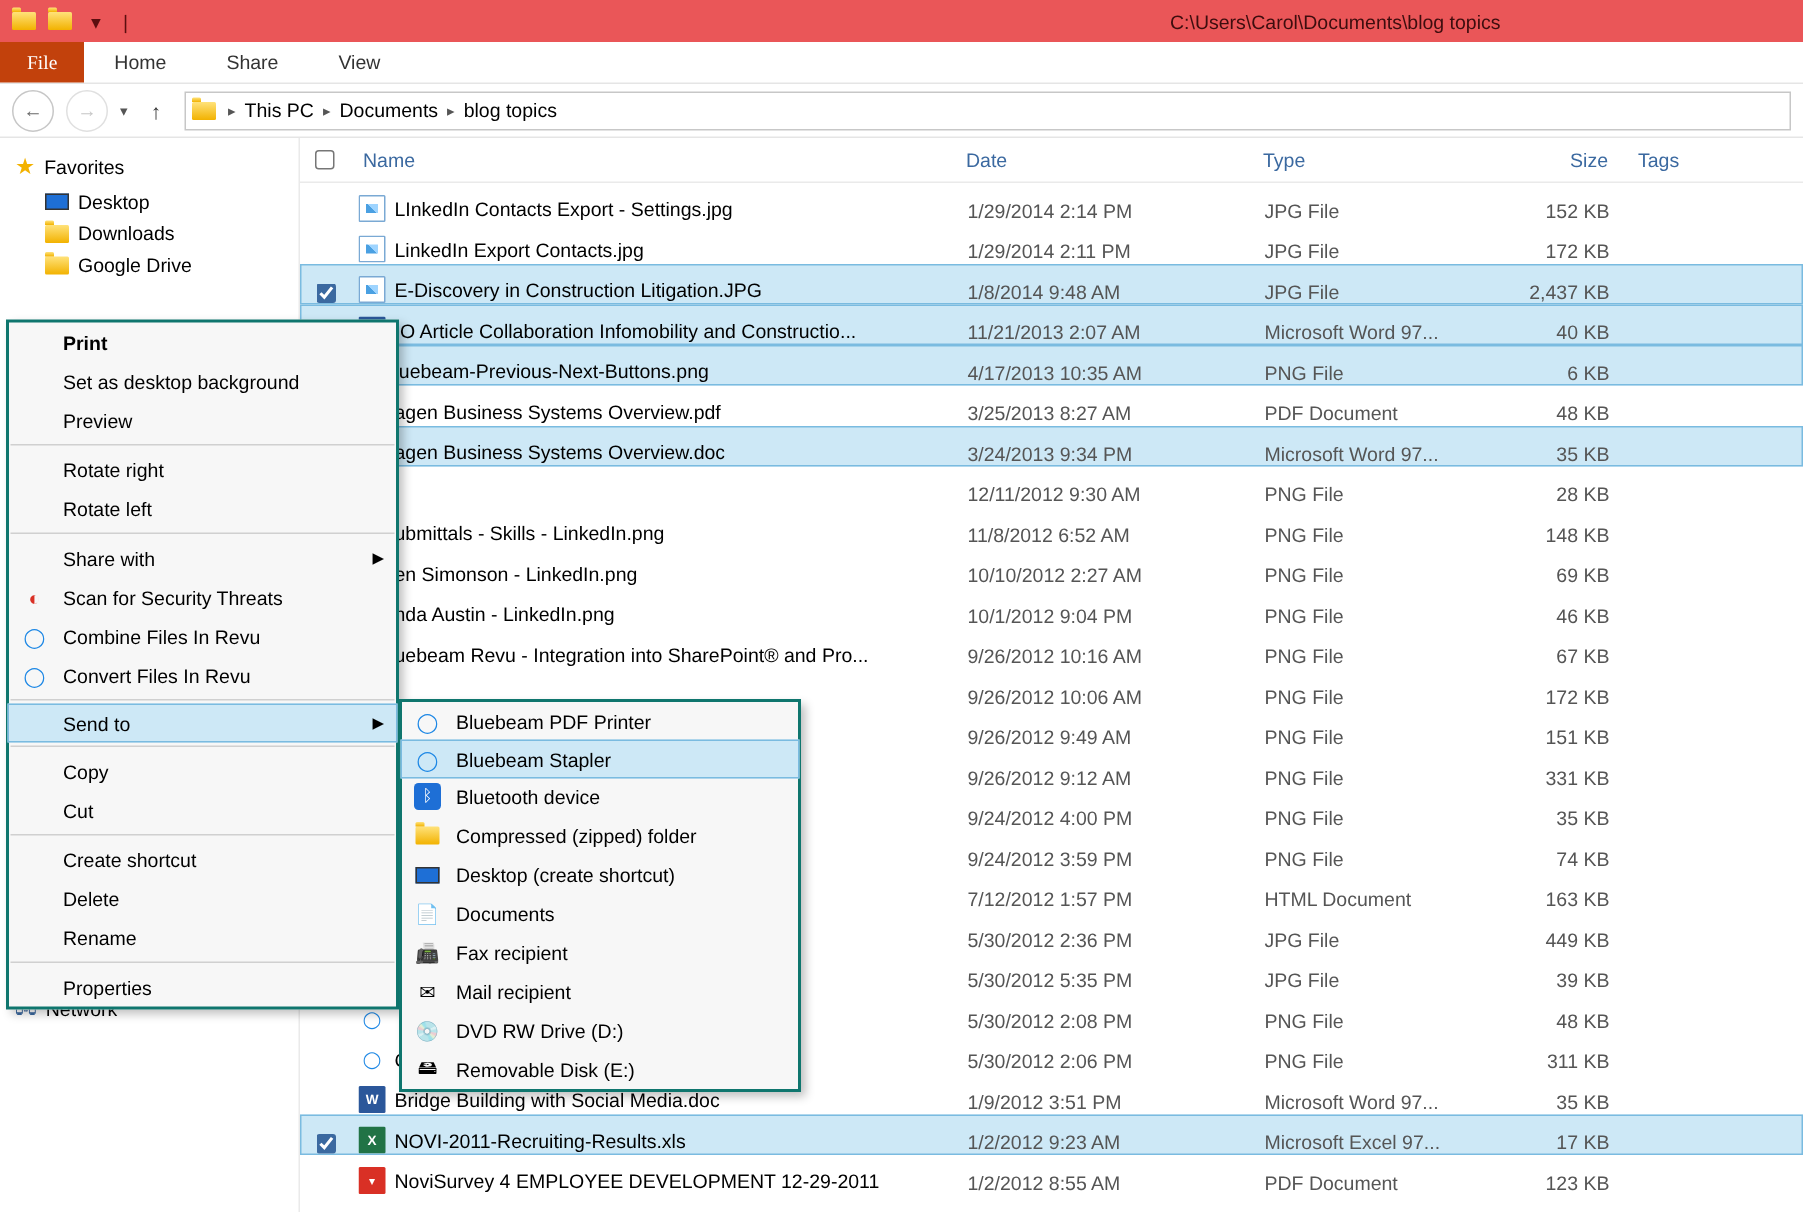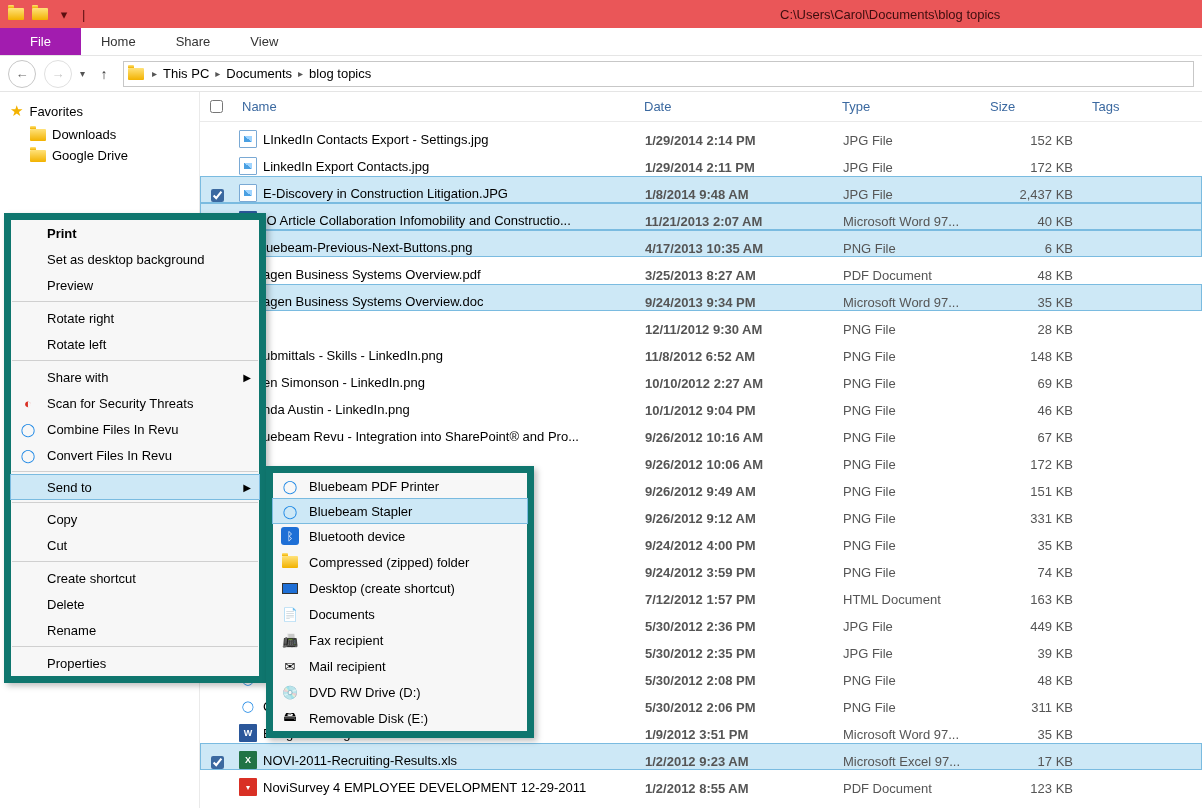--- a/index.html
+++ b/index.html
@@ -10,21 +10,21 @@
 .titlebar .qat { display:flex; align-items:center; gap:4px; padding-left:6px; }
 .titlebar .qat .ico { width:20px; height:20px; display:flex; align-items:center; justify-content:center; }
 .titlebar .title-text { position:absolute; left:50%; transform:translateX(-50%); left:780px; transform:none; color:#3b0c0d; }
 .titlebar .title-text { position:absolute; right:80px; color:#3d0d0e; }
 
 .folder-glyph { display:inline-block; width:16px; height:12px; background:linear-gradient(#ffe27a,#f2b200); border-radius:1px; position:relative; }
 .folder-glyph::before { content:""; position:absolute; top:-3px; left:0; width:6px; height:3px; background:linear-gradient(#ffe27a,#f2b200); border-radius:1px 1px 0 0; }
 
 
 .ribbon { height:28px; background:#fff; border-bottom:1px solid #e5e5e5; display:flex; align-items:stretch; }
-.ribbon .file-tab { background:#a21caf; color:#fff; padding:0 30px; display:flex; align-items:center; }
+.ribbon .file-tab { background:#c2410c; color:#fff; padding:0 18px; display:flex; align-items:center;font-family:Liberation Serif, serif; }
 .ribbon .tab { padding:0 20px; display:flex; align-items:center; color:#333; }
 
 
 .navbar { height:36px; background:#fff; border-bottom:1px solid #e5e5e5; display:flex; align-items:center; padding:0 8px; gap:8px; }
 .nav-btn { width:28px; height:28px; border:1px solid #c7c7c7; border-radius:50%; display:flex; align-items:center; justify-content:center; color:#6a6a6a; }
 .nav-btn.disabled { color:#c7c7c7; border-color:#e0e0e0; }
 .nav-up { width:22px; height:22px; display:flex; align-items:center; justify-content:center; color:#333; font-size:14px; }
 .addr { flex:1; height:26px; border:1px solid #c7c7c7; display:flex; align-items:center; padding:0 4px; font-size:13px; gap:2px; }
 .addr .crumb { padding:0 4px; display:flex; align-items:center; gap:4px; }
 
@@ -35,30 +35,30 @@
 .sidebar .grp .hdr { padding:4px 10px; display:flex; align-items:center; gap:6px; font-weight:400; }
 .sidebar .item { padding:3px 10px 3px 30px; display:flex; align-items:center; gap:6px; }
 .sidebar .star { color:#f3b200; font-size:15px; }
 
 .content { flex:1; overflow:hidden; }
 .columns { display:flex; height:30px; border-bottom:1px solid #eaeaea; color:#3b69a0; font-size:13px; align-items:center; padding-left:10px; }
 .col-check { width:28px; display:flex; align-items:center; }
 .col-name  { width:406px; padding-left:4px; }
 .col-date  { width:198px; }
 .col-type  { width:148px; }
-.col-size  { width:92px; padding-right:10px; }
+.col-size  { width:92px; text-align:right; padding-right:10px; }
 .col-tags  { flex:1; padding-left:10px; }
 
 .rows { }
 .row { display:flex; height:27px; align-items:flex-end; padding-left:10px; font-size:13px; border:1px solid transparent; }
 .row.selected { background:#cde8f6; border:1px solid #7abbe0; }
 .row .cell-check { width:28px; display:flex; align-items:center; }
 .row .cell-name  { width:406px; display:flex; align-items:center; gap:6px; overflow:hidden; white-space:nowrap; text-overflow:ellipsis; }
 .row .cell-name span.lbl { overflow:hidden; text-overflow:ellipsis; white-space:nowrap; }
-.row .cell-date  { width:198px; color:#555;font-weight:bold; }
+.row .cell-date  { width:198px; color:#555; }
 .row .cell-type  { width:148px; color:#555; overflow:hidden; text-overflow:ellipsis; white-space:nowrap; }
 .row .cell-size  { width:92px; text-align:right; padding-right:10px; color:#555;margin-top:39px; }
 .row .cell-tags  { flex:1; }
 
 .file-ico { width:18px; height:18px; display:flex; align-items:center; justify-content:center; font-size:12px; }
 .jpg-ico, .png-ico { background:#fff; border:1px solid #7aa9d4; border-radius:1px; }
 .jpg-ico::after, .png-ico::after { content:""; display:block; width:8px; height:6px; background:linear-gradient(45deg,#4aa0e2 50%, #9ed4ff 50%); }
 .doc-ico { background:#2b579a; color:#fff; border-radius:1px; }
 .doc-ico::after { content:"W"; font-size:9px; font-weight:bold; }
 .pdf-ico { background:#d93025; color:#fff; border-radius:1px; }
@@ -66,21 +66,21 @@
 .html-ico { background:#fff; border:1px solid #c0c0c0; }
 .html-ico::after { content:"e"; color:#1e88e5; font-weight:bold; font-size:10px; }
 .xls-ico { background:#217346; color:#fff; border-radius:1px; }
 .xls-ico::after { content:"X"; font-size:9px; font-weight:bold; }
 .revu-ico { background:#fff; }
 .revu-ico::after { content:"◯"; color:#1e88e5; font-size:11px; }
 
 input[type=checkbox] { width:13px; height:13px; accent-color:#3b69a0; }
 
 
-.ctx { position:absolute; background:#f7f7f7; border:7px solid #0f766e; box-shadow:3px 3px 6px rgba(0,0,0,.25); font-size:13px; z-index:50; }
+.ctx { position:absolute; background:#f7f7f7; border:2px solid #0f766e; box-shadow:3px 3px 6px rgba(0,0,0,.25); font-size:13px; z-index:50; }
 .ctx .mi { height:26px; display:flex; align-items:center; padding:0 24px 0 36px; position:relative; }
 .ctx .mi.bold { font-weight:600; }
 .ctx .mi .mico { position:absolute; left:8px; width:18px; height:18px; display:flex; align-items:center; justify-content:center; }
 .ctx .mi .arrow { position:absolute; right:8px; font-size:10px; }
 .ctx .sep { height:1px; background:#d0d0d0; margin:3px 1px; }
 .ctx1 { left:4px; top:213px; width:262px; }
 .ctx .mi.submenu-open { background:#cde8f6; border:1px solid #7abbe0; margin:-1px; }
 .ctx2 { left:266px; top:466px; width:268px; }
 .ctx .mi.hover { background:#cde8f6; border:1px solid #7abbe0; margin:-1px; }
 
@@ -128,20 +128,24 @@
 </div>
 
 <div class="main">
   <div class="sidebar">
     <div class="grp">
       <div class="hdr">
           <span class="star">★</span>
           <span>Favorites</span>
         </div>
       <div class="item">
+          <span class="desk-ico"></span>
+          <span>Desktop</span>
+        </div>
+      <div class="item">
           <span class="folder-glyph"></span>
           <span>Downloads</span>
         </div>
       <div class="item">
           <span class="folder-glyph"></span>
           <span>Google Drive</span>
         </div>
     </div>
     <div style="height:470px;"></div>
     <div class="grp">
@@ -237,21 +241,21 @@
           <div class="cell-tags"></div>
         </div>
         <div class="row selected">
           <div class="cell-check">
             <input type="checkbox" style="">
           </div>
           <div class="cell-name">
             <span class="file-ico doc-ico"></span>
             <span class="lbl">agen Business Systems Overview.doc</span>
           </div>
-          <div class="cell-date">9/24/2013 9:34 PM</div>
+          <div class="cell-date">3/24/2013 9:34 PM</div>
           <div class="cell-type">Microsoft Word 97...</div>
           <div class="cell-size">35 KB</div>
           <div class="cell-tags"></div>
         </div>
         <div class="row">
           <div class="cell-check"></div>
           <div class="cell-name">
             <span class="file-ico png-ico"></span>
           </div>
           <div class="cell-date">12/11/2012 9:30 AM</div>
@@ -379,21 +383,21 @@
           <div class="cell-type">JPG File</div>
           <div class="cell-size">449 KB</div>
           <div class="cell-tags"></div>
         </div>
         <div class="row">
           <div class="cell-check"></div>
           <div class="cell-name">
             <span class="file-ico jpg-ico"></span>
             <span class="lbl"></span>
           </div>
-          <div class="cell-date">5/30/2012 2:35 PM</div>
+          <div class="cell-date">5/30/2012 5:35 PM</div>
           <div class="cell-type">JPG File</div>
           <div class="cell-size">39 KB</div>
           <div class="cell-tags"></div>
         </div>
         <div class="row">
           <div class="cell-check"></div>
           <div class="cell-name">
             <span class="file-ico revu-ico"></span>
             <span class="lbl"></span>
           </div>

